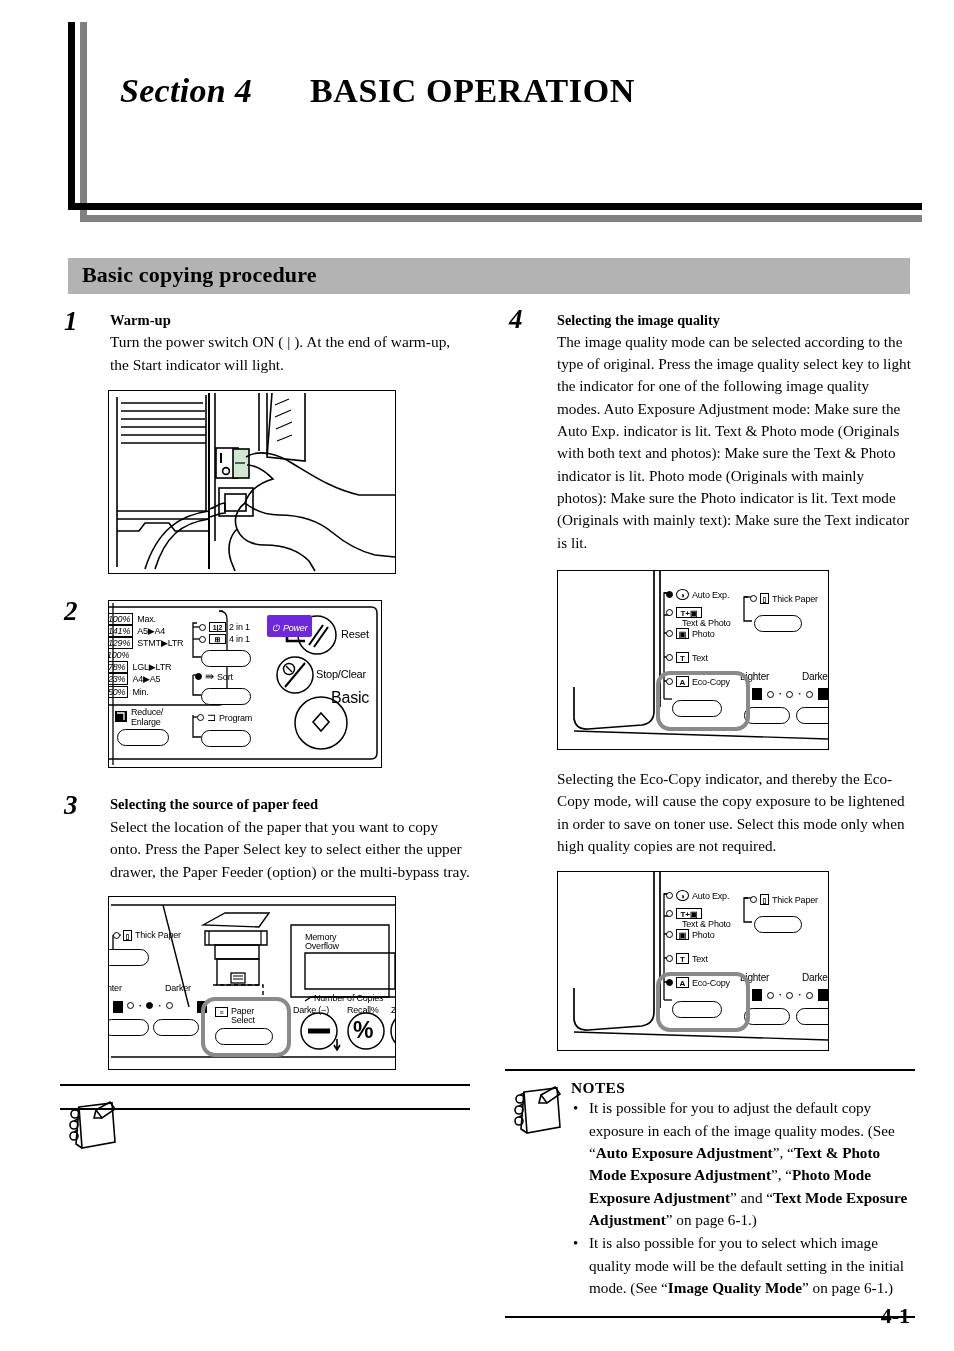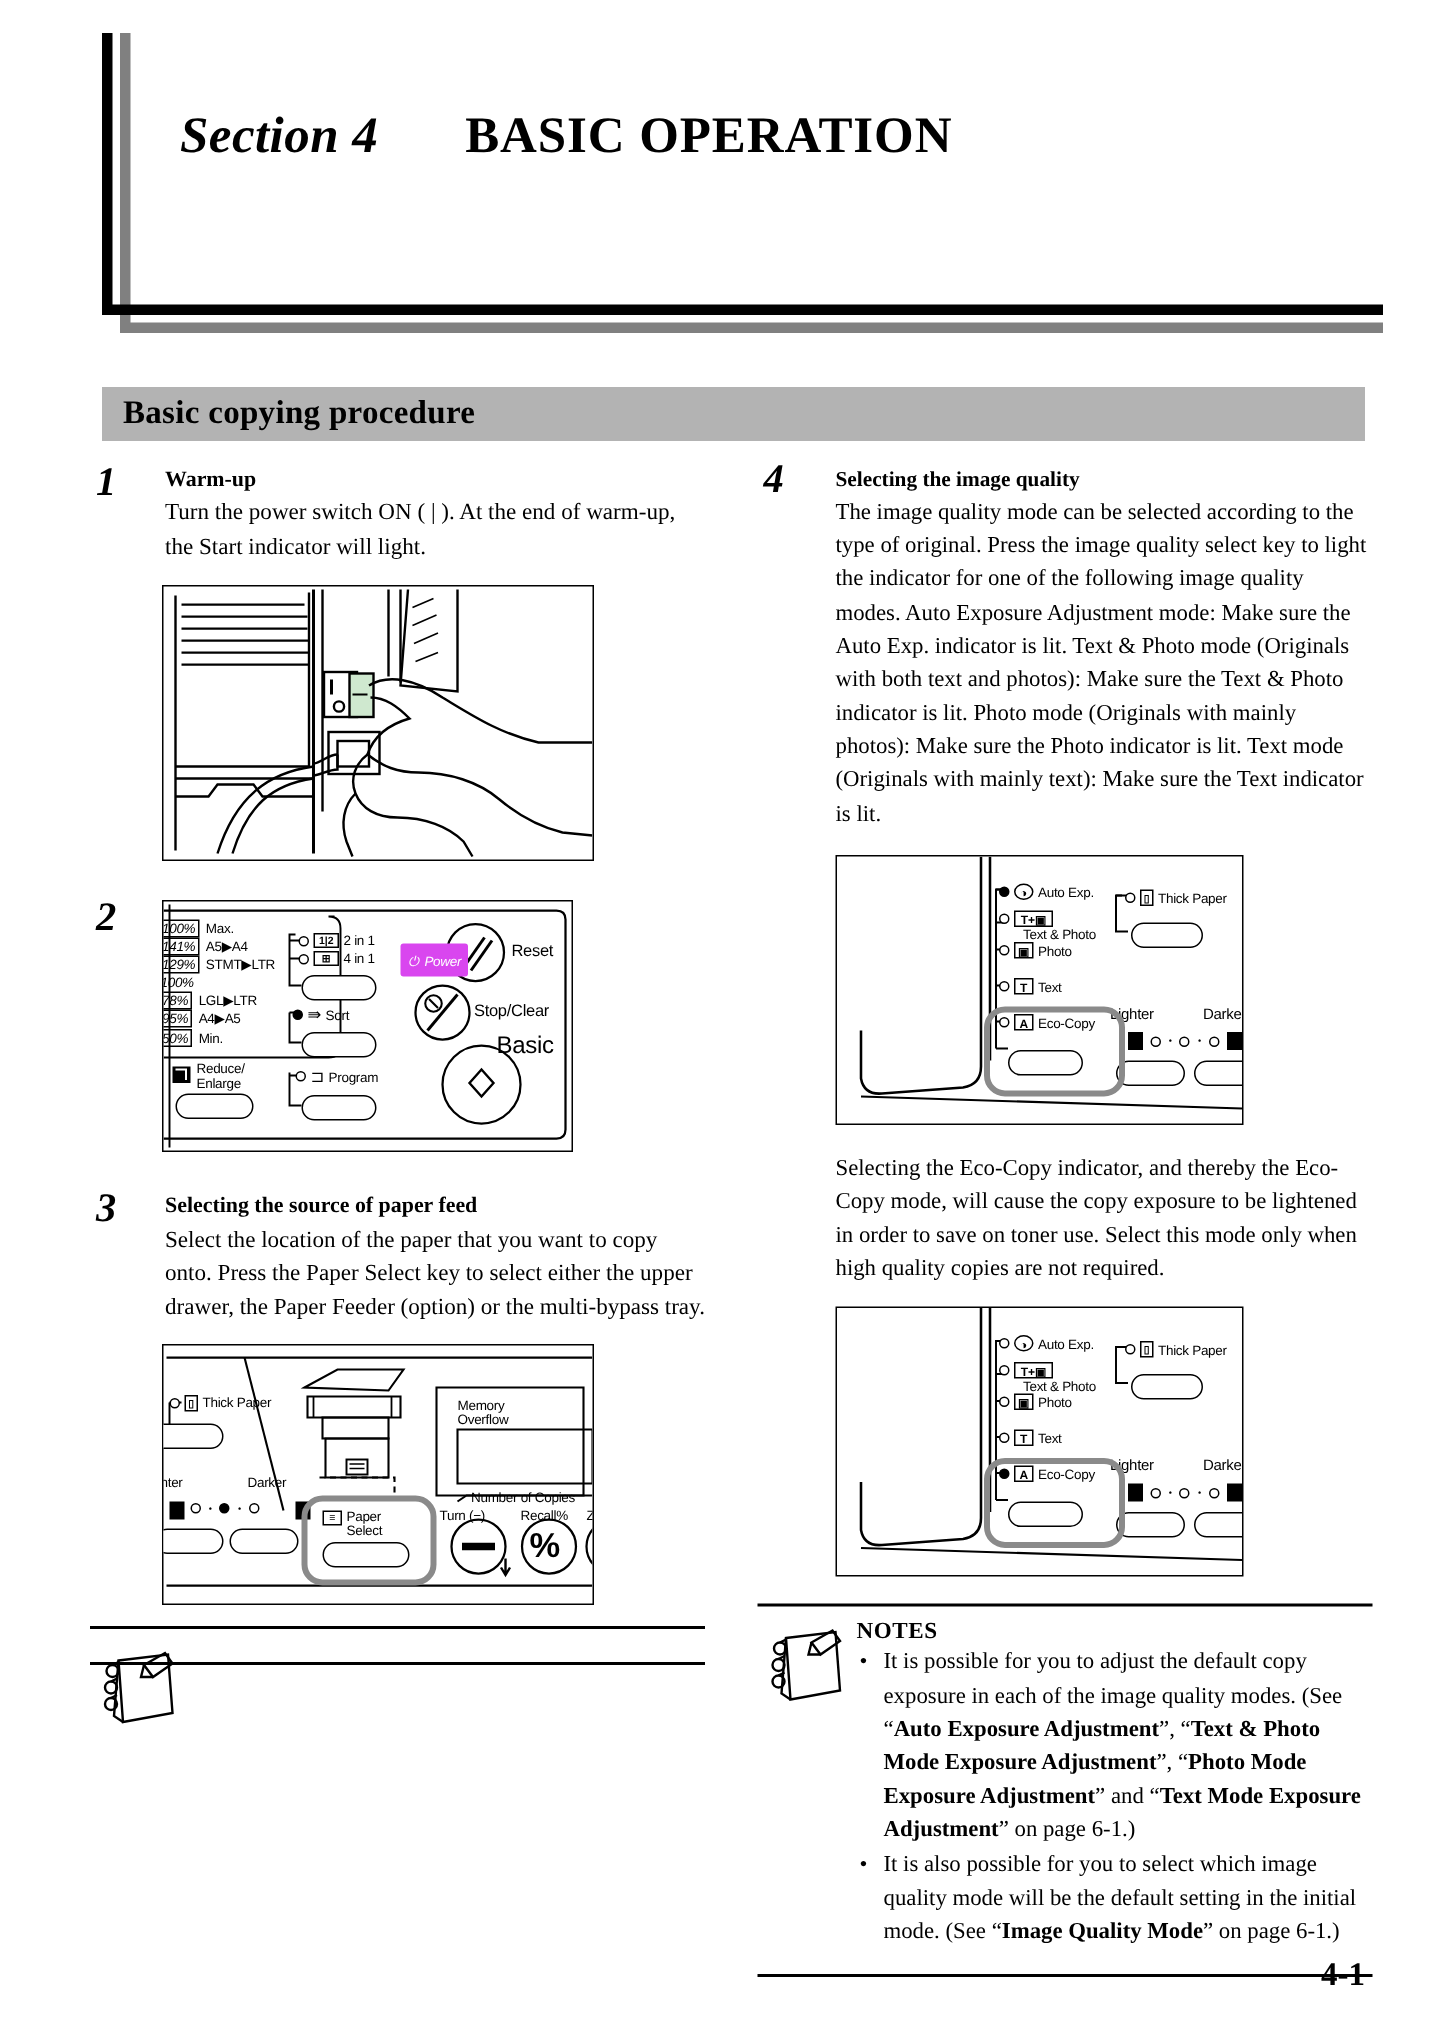--- a/index.html
+++ b/index.html
@@ -174,21 +174,21 @@
             </div>
             <div style="display: flex; align-items: center; gap: 4px; height: 12.2px;">
               <span class="lbl" style="font-style: italic; font-size: 9px; padding: 0px 2px; min-width: 22px; text-align: center; box-sizing: border-box;">100%</span>
               <span class="lbl"></span>
             </div>
             <div style="display: flex; align-items: center; gap: 4px; height: 12.2px;">
               <span class="lbl" style="font-style: italic; font-size: 9px; border: 1.2px solid rgb(0, 0, 0); padding: 0px 2px; min-width: 22px; text-align: center; box-sizing: border-box;">78%</span>
               <span class="lbl">LGL▶LTR</span>
             </div>
             <div style="display: flex; align-items: center; gap: 4px; height: 12.2px;">
-              <span class="lbl" style="font-style: italic; font-size: 9px; border: 1.2px solid rgb(0, 0, 0); padding: 0px 2px; min-width: 22px; text-align: center; box-sizing: border-box;">95%</span>
+              <span class="lbl" style="font-style: italic; font-size: 9px; border: 1.2px solid rgb(0, 0, 0); padding: 0px 2px; min-width: 22px; text-align: center; box-sizing: border-box;">23%</span>
               <span class="lbl">A4▶A5</span>
             </div>
             <div style="display: flex; align-items: center; gap: 4px; height: 12.2px;">
               <span class="lbl" style="font-style: italic; font-size: 9px; border: 1.2px solid rgb(0, 0, 0); padding: 0px 2px; min-width: 22px; text-align: center; box-sizing: border-box;">50%</span>
               <span class="lbl">Min.</span>
             </div>
           </div>
       </div>
       <svg class="pnl" style="left:0;top:0;" width="272" height="166" viewBox="0 0 272 166">
         <g fill="none" stroke="#000" stroke-width="1.5">
@@ -259,21 +259,21 @@
 
       <div class="pnl" style="left:88px;top:110px;">
         <div style="display:flex;align-items:center;gap:3px;">
           <span class="led"></span>
           <span class="lbl" style="font-size:11px;">⊐</span>
           <span class="lbl">Program</span>
         </div>
       </div>
       <div class="pnl keybtn" style="left:92px;top:129px;width:48px;"></div>
 
-      <div class="pnl" style="left:158px;top:28px;background:#d946ef;color:#fff;padding:2px 5px;border-radius:2px;">
+      <div class="pnl" style="left:158px;top:14px;background:#6d28d9;color:#fff;padding:2px 5px;border-radius:2px;">
         <span class="lbl" style="font-style:italic;">⏻</span>
         <span class="lbl" style="font-style:italic;">Power</span>
       </div>
       <div class="pnl lbl" style="left:232px;top:27px;font-size:11px;">Reset</div>
       <div class="pnl lbl" style="left:207px;top:67px;font-size:11px;">Stop/Clear</div>
       <div class="pnl lbl" style="left:222px;top:88px;font-size:16px;">Basic</div>
     </div>
   </div>
 
   <div class="step" style="margin-top:26px;">
@@ -350,21 +350,21 @@
       <div class="highlight-ring" style="left:92px;top:100px;width:82px;height:52px;"></div>
       <div class="pnl" style="left:106px;top:110px;display:flex;align-items:flex-start;gap:3px;">
         <span class="icnbox" style="width:13px;height:10px;font-size:7px;line-height:10px;">≡</span>
         <span style="line-height:1.05;">
           <span class="lbl" style="display:block;">Paper</span>
           <span class="lbl" style="display:block;">Select</span>
         </span>
       </div>
       <div class="pnl keybtn" style="left:106px;top:131px;width:56px;"></div>
 
-      <div class="pnl lbl" style="left:184px;top:108px;">Turn (−)</div>
+      <div class="pnl lbl" style="left:184px;top:108px;">Darke (−)</div>
       <div class="pnl lbl" style="left:238px;top:108px;">Recall%</div>
       <div class="pnl lbl" style="left:282px;top:108px;">Z</div>
       <div class="pnl" style="left:244px;top:120px;font-family:'Liberation Sans',sans-serif;font-weight:bold;font-size:23px;">%</div>
     </div>
   </div>
 
   <div class="note-divider"></div>
   <div class="note-block">
     <svg class="note-icon" viewBox="0 0 54 58">
       <g fill="none" stroke="#000" stroke-width="1.6">

